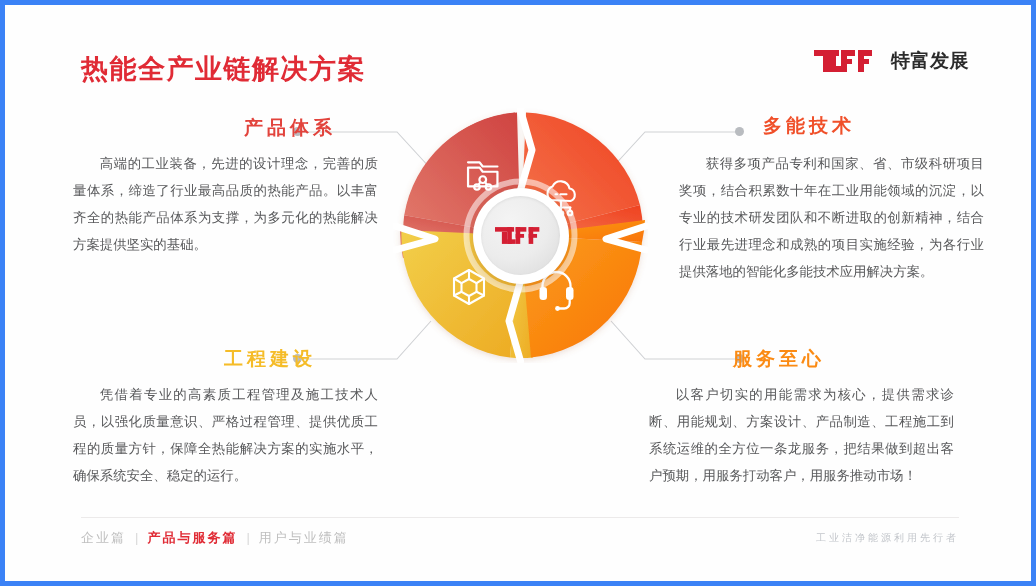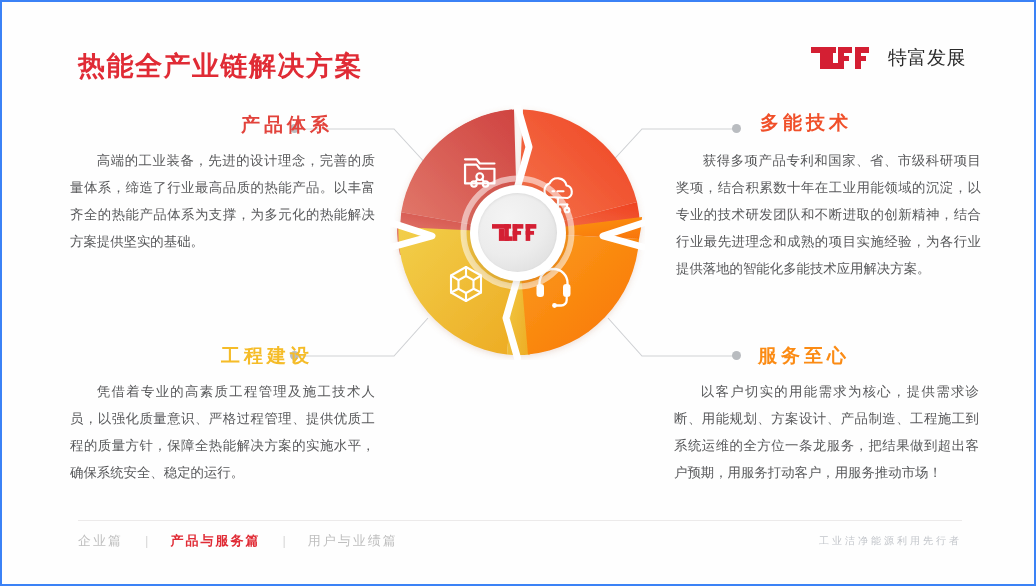--- a/index.html
+++ b/index.html
@@ -6,42 +6,42 @@
   html, body {
     width: 1036px; height: 586px;
     background: #ffffff;
     font-family: "Liberation Sans", "DejaVu Sans", sans-serif;
     overflow: hidden;
   }
   #slide {
     position: relative;
     width: 1036px; height: 586px;
     background: #fefefe;
-    border: 2px solid #3b82f6;
+    border: 5px solid #3b82f6;
   }
 
   
   #header {
     position: absolute; left: 0; top: 0;
     width: 1036px; height: 102px;
   }
   #page-title {
     position: absolute; left: 76px; top: 46px;
     font-size: 27px; font-weight: bold;
     color: #e02b35;
     letter-spacing: 1.5px;
     white-space: nowrap;
   }
   #logo-block {
     position: absolute; right: 72px; top: 43px;
     display: flex; align-items: center; gap: 9px;
   }
   #logo-mark { display: block; }
   #logo-cn {
-    font-size: 19px; font-weight: normal; color: #2b2b2b;
+    font-size: 19px; font-weight: bold; color: #2b2b2b;
     letter-spacing: 0.5px; white-space: nowrap; text-align: right;
   }
 
   
   .connector { position: absolute; }
   .conn-dot {
     position: absolute; width: 9px; height: 9px;
     border-radius: 50%; background: #b9bcc0;
   }
 
@@ -61,21 +61,21 @@
     text-align: justify;
     text-indent: 2em;
     text-justify: inter-ideograph;
   }
   #quad-tl { left: 68px;  top: 113px; text-align: right; }
   #quad-tl .quad-title { margin-right: 42px; }
   #quad-tr { left: 674px; top: 113px; text-align: left; }
   #quad-tr .quad-title { margin-left: 84px; }
   #quad-bl { left: 68px;  top: 344px; text-align: right; }
   #quad-bl .quad-title { margin-right: 62px; font-family: Liberation Serif, serif; }
-  #quad-br { left: 672px; top: 344px; text-align: left; }
+  #quad-br { left: 644px; top: 344px; text-align: left; }
   #quad-br .quad-title { margin-left: 84px; }
 
   
   #wheel {
     position: absolute;
     left: 388px; top: 103px;
     width: 255px; height: 255px;
   }
   #wheel svg { display: block; }
   #hub {
@@ -95,21 +95,21 @@
     box-shadow: inset 0 1px 3px rgba(0,0,0,0.08);
   }
 
   
   #footer {
     position: absolute; left: 76px; right: 72px; bottom: 24px;
     height: 40px;
     border-top: 1px solid #eceaea;
     display: flex; align-items: center; justify-content: space-between;
   }
-  #footer-nav { display: flex; align-items: center; gap: 22px; }
+  #footer-nav { display: flex; align-items: center; gap: 9px; }
   .foot-item {
     font-size: 13px; color: #bfbfbf; letter-spacing: 2px;
     white-space: nowrap;
   }
   .foot-item.active { color: #e02b35; font-weight: bold; }
   .foot-sep { font-size: 13px; color: #d8d8d8; }
   #footer-tagline {
     font-size: 10px; color: #c3c6cb; letter-spacing: 3px;
     white-space: nowrap;
   }

